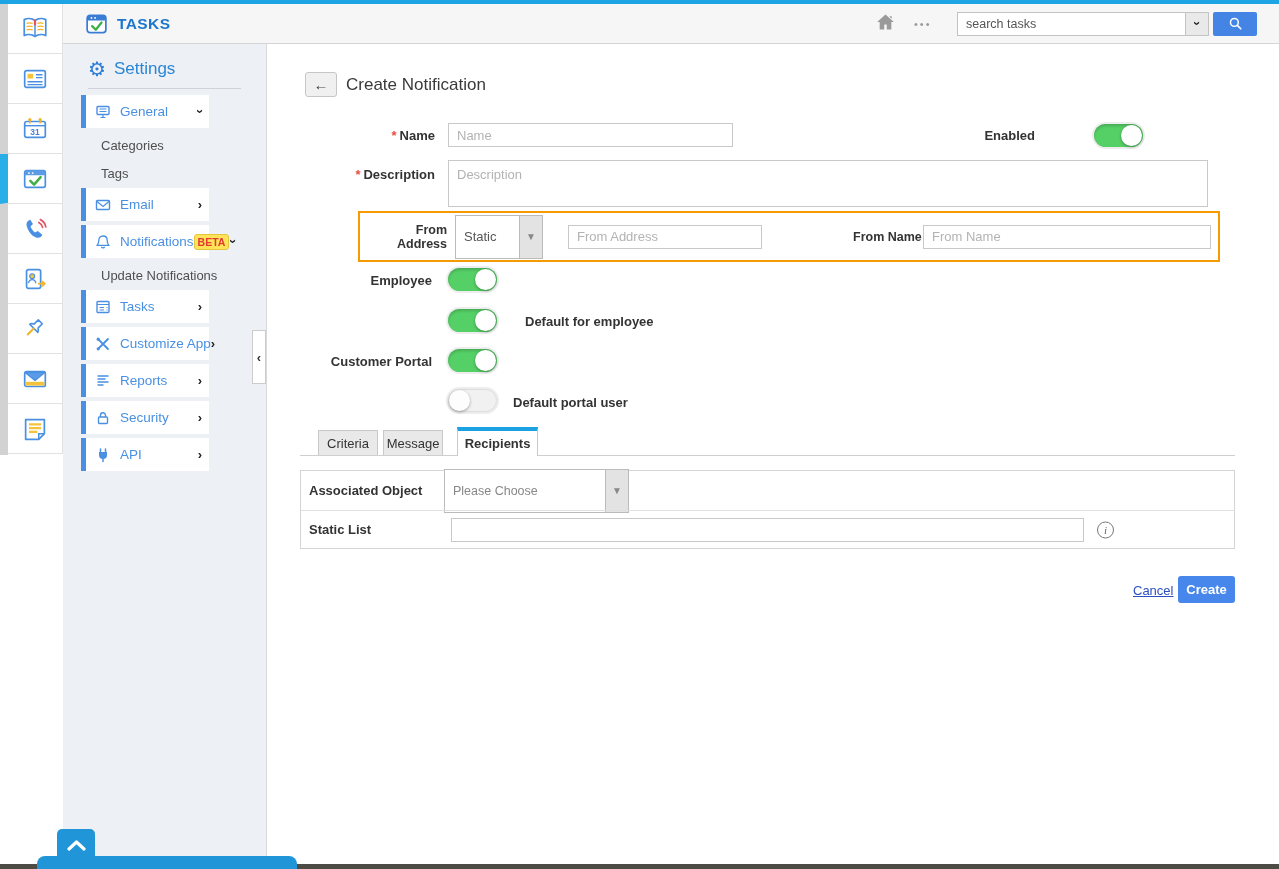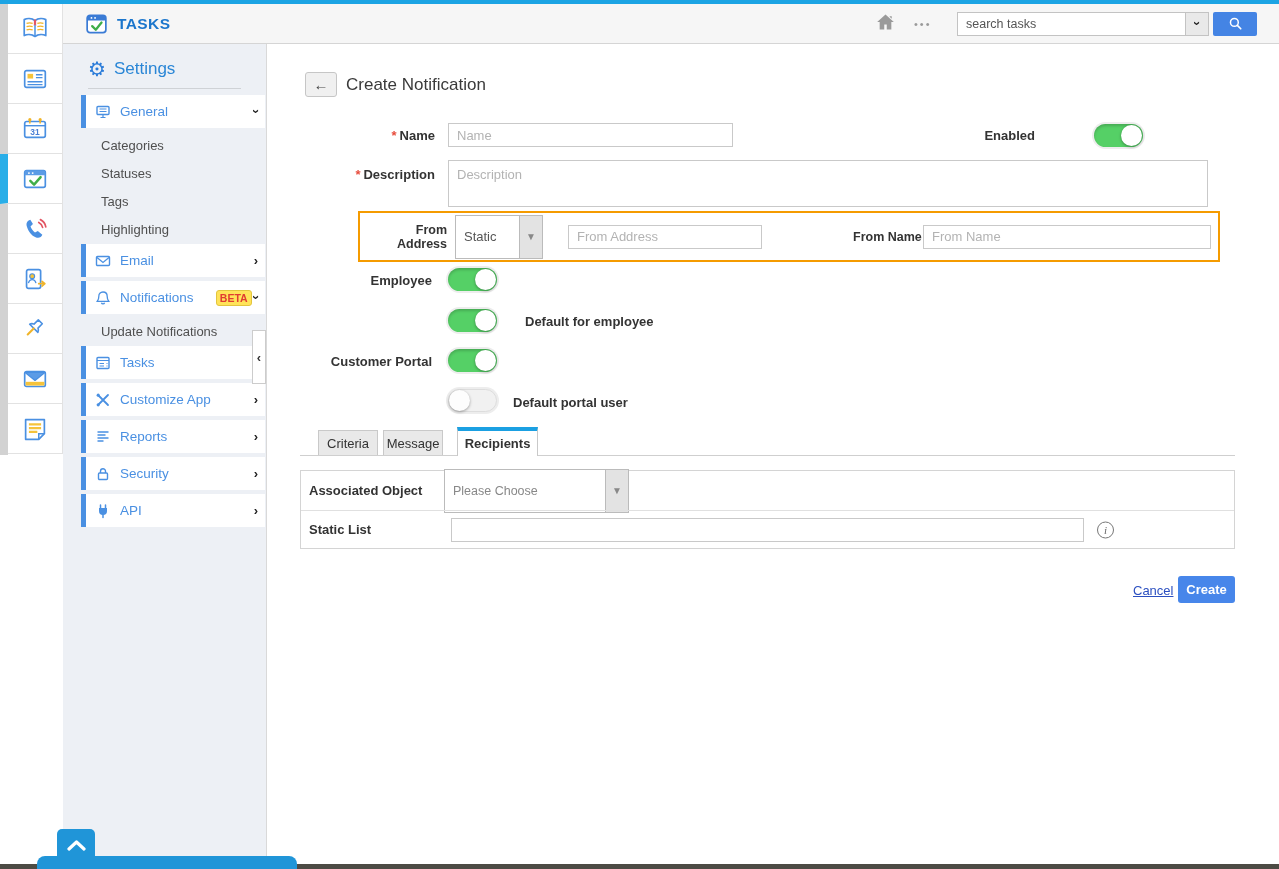--- a/index.html
+++ b/index.html
@@ -36,21 +36,21 @@
                display:flex; align-items:center; justify-content:center; cursor:pointer; }
   .rail-cell.active { left:0; width:63px; border-left:8px solid #29AEE8; }
 
   
   #sidebar { position:absolute; left:63px; top:44px; width:204px; bottom:0; background:#EDF0F5;
              border-right:1px solid #d9d9d9; z-index:4; }
   #settings-hdr { padding:14px 0 0 25px; display:flex; align-items:center; gap:8px; height:36px; }
   #settings-hdr .gear { color:#2b7cd9; font-size:20px; line-height:20px; }
   #settings-hdr .txt { font-size:17px; color:#2a86d6; }
   #sb-divider { margin:8px 25px 6px 25px; border-top:1px solid #cfd2d6; }
-  .cat { height:33px; width:184px; margin:0 0 4px 18px; background:#fff;
+  .cat { height:33px; width:128px; margin:0 0 4px 18px; background:#fff;
          border-left:5px solid #4a90e2; display:flex; align-items:center;
          padding:0 7px 0 9px; cursor:pointer; }
   .cat .cicon { width:16px; height:16px; margin-right:9px; flex:none; }
   .cat .clabel { font-size:13.5px; color:#4a90e2; flex:1; white-space:nowrap; }
   .cat .chev { font-weight:bold; font-size:13px; color:#222; display:inline-block; }
   .chev.down { transform:rotate(90deg); }
   .beta { background:#FFE359; color:#E03C31; border:1px solid #e3c53e; border-radius:3px;
           font-size:10.5px; font-weight:bold; padding:1px 3px; margin-right:2px; }
   .sub { padding:6px 0 7px 38px; font-size:13px; color:#4f4f4f; cursor:pointer; }
   #collapse-handle { position:absolute; right:0; top:286px; width:14px; height:54px; background:#fff;
@@ -244,23 +244,21 @@
 
   <div class="cat">
     <svg class="cicon" viewBox="0 0 16 16">
       <rect x="2" y="2.5" width="12" height="8" rx="1" fill="none" stroke="#4a90e2" stroke-width="1.4"></rect>
       <path d="M8 10.5 v2.5 M5.5 13.5 h5 M4.5 5 h7 M4.5 7.5 h7" stroke="#4a90e2" stroke-width="1.2" fill="none"></path>
     </svg>
     <span class="clabel">General</span>
     <span class="chev down">›</span>
   </div>
   <div class="sub">Categories</div>
-  <div class="sub">Statuses</div>
   <div class="sub">Tags</div>
-  <div class="sub">Highlighting</div>
 
   <div class="cat">
     <svg class="cicon" viewBox="0 0 16 16">
       <rect x="1.5" y="3.5" width="13" height="9" rx="1" fill="none" stroke="#4a90e2" stroke-width="1.4"></rect>
       <path d="M2 4.5 l6 5 6-5" stroke="#4a90e2" stroke-width="1.3" fill="none"></path>
     </svg>
     <span class="clabel">Email</span>
     <span class="chev">›</span>
   </div>
 

